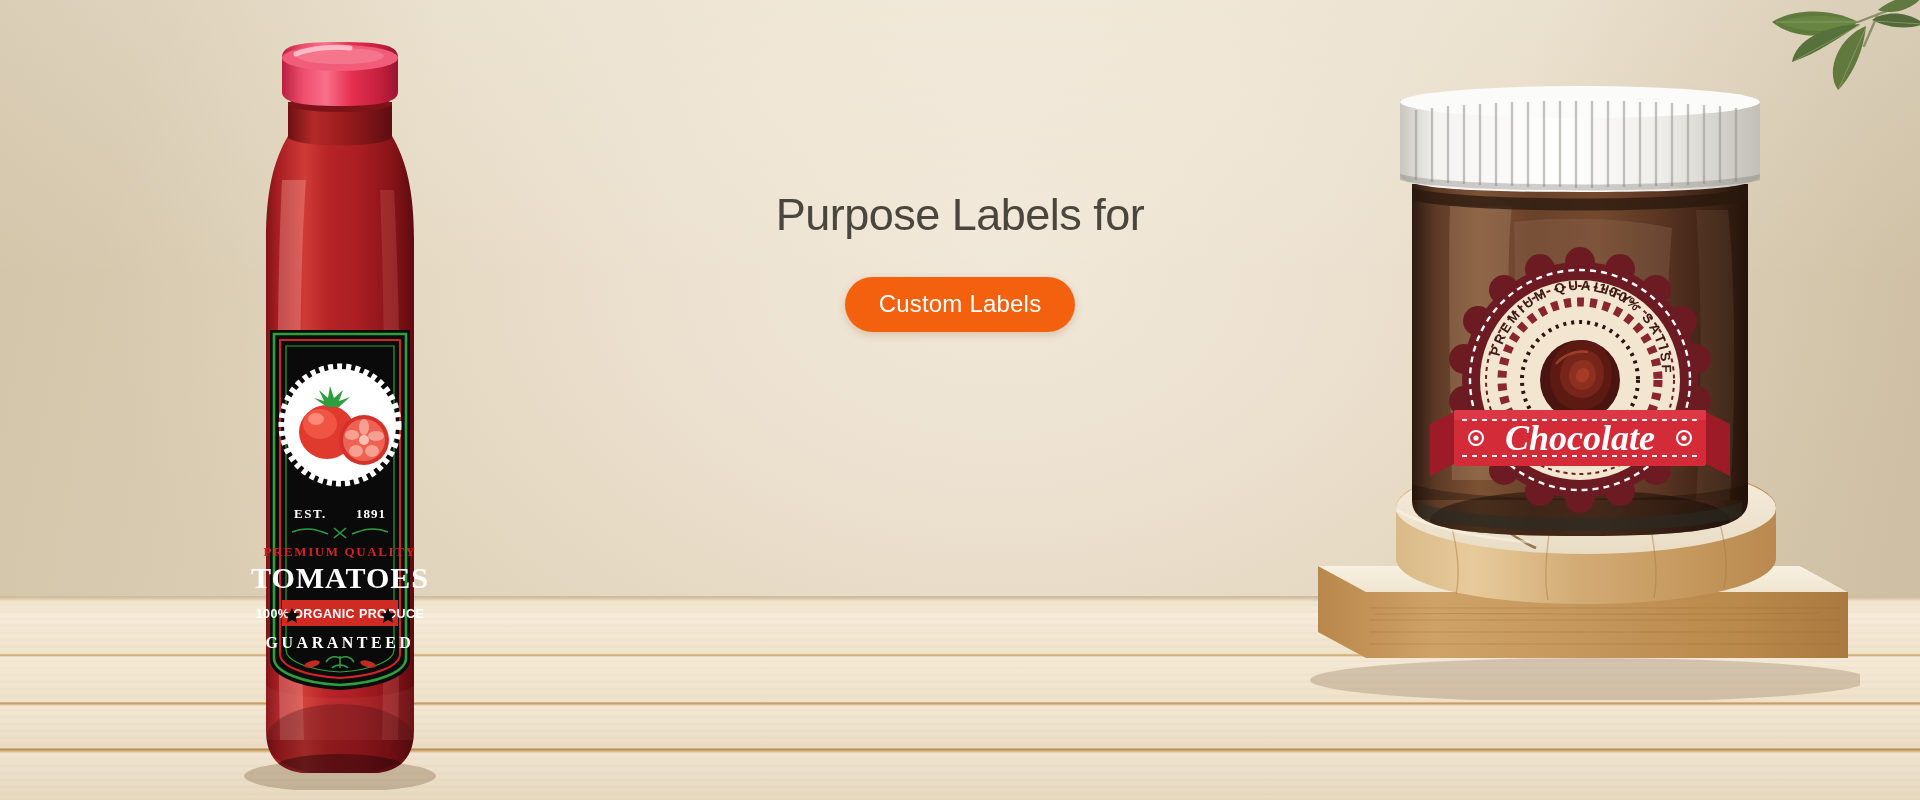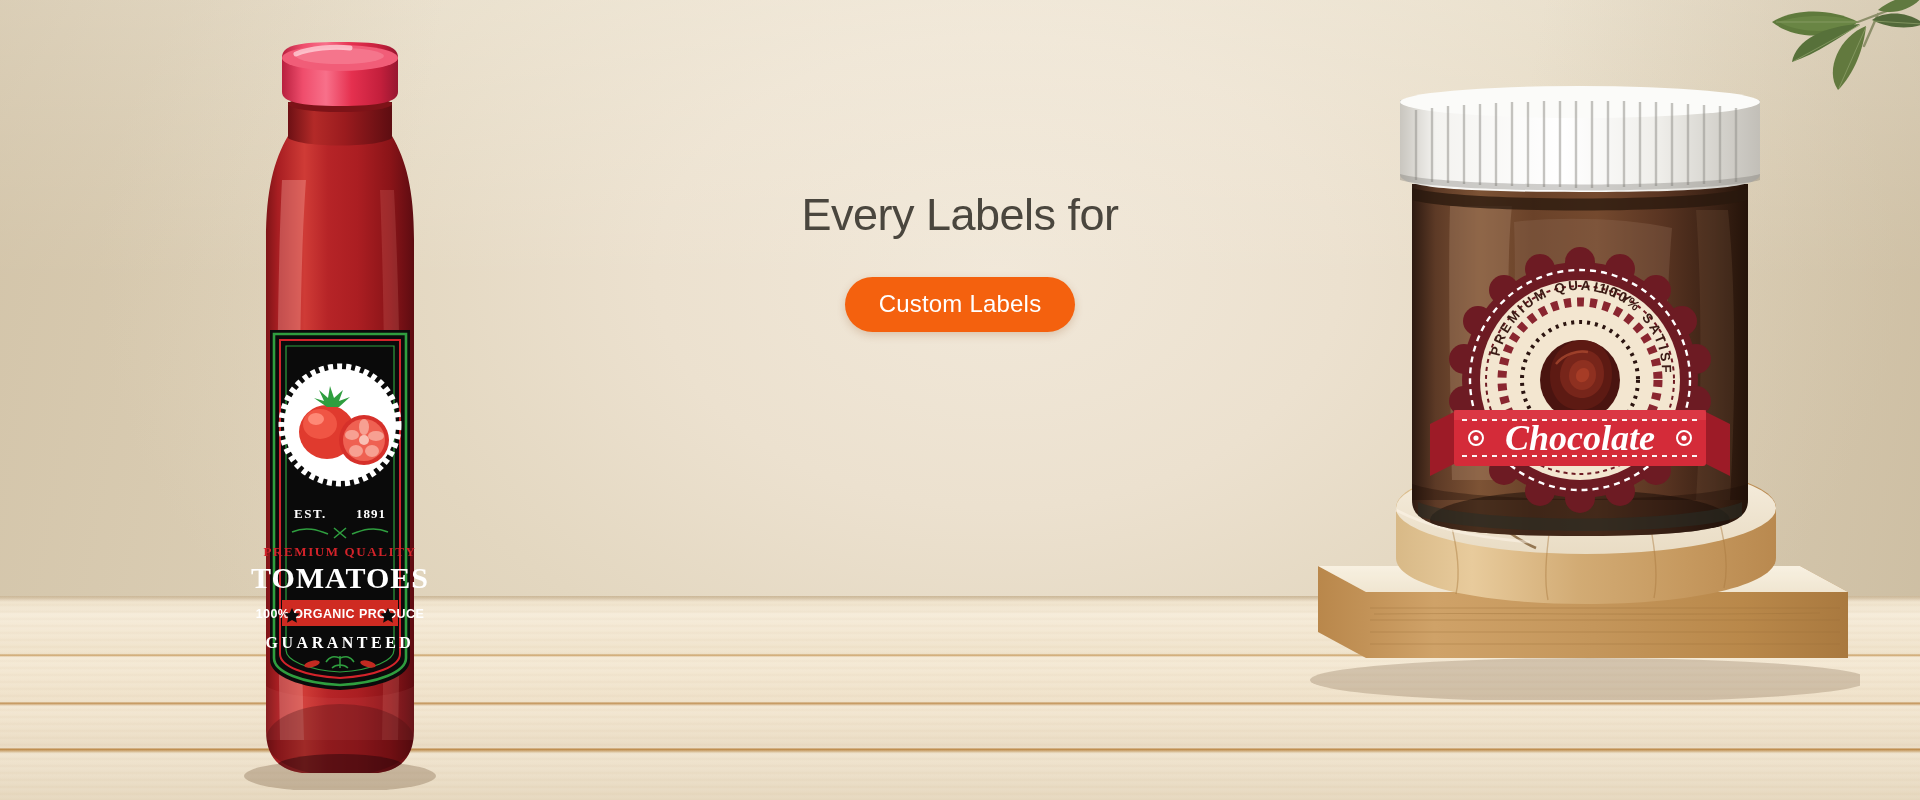--- a/index.html
+++ b/index.html
@@ -455,20 +455,20 @@
         </g>
         <circle cx="-104" cy="58" r="2.6" fill="#ffffff"></circle>
         <circle cx="104" cy="58" r="2.6" fill="#ffffff"></circle>
         <text x="0" y="70" fill="#ffffff" font-size="36" font-weight="bold" font-style="italic" text-anchor="middle" font-family="Liberation Serif, serif">Chocolate</text>
       </g>
     </g>
   </svg>
 
   <div class="copy">
     <p class="subhead">
-      <span class="line">Every Labels for</span>
+      <span class="line">Purpose Labels for</span>
     </p>
     <div class="cta-wrap">
       <button class="cta">Custom Labels</button>
     </div>
   </div>
 
 </div>
 
 </body></html>

